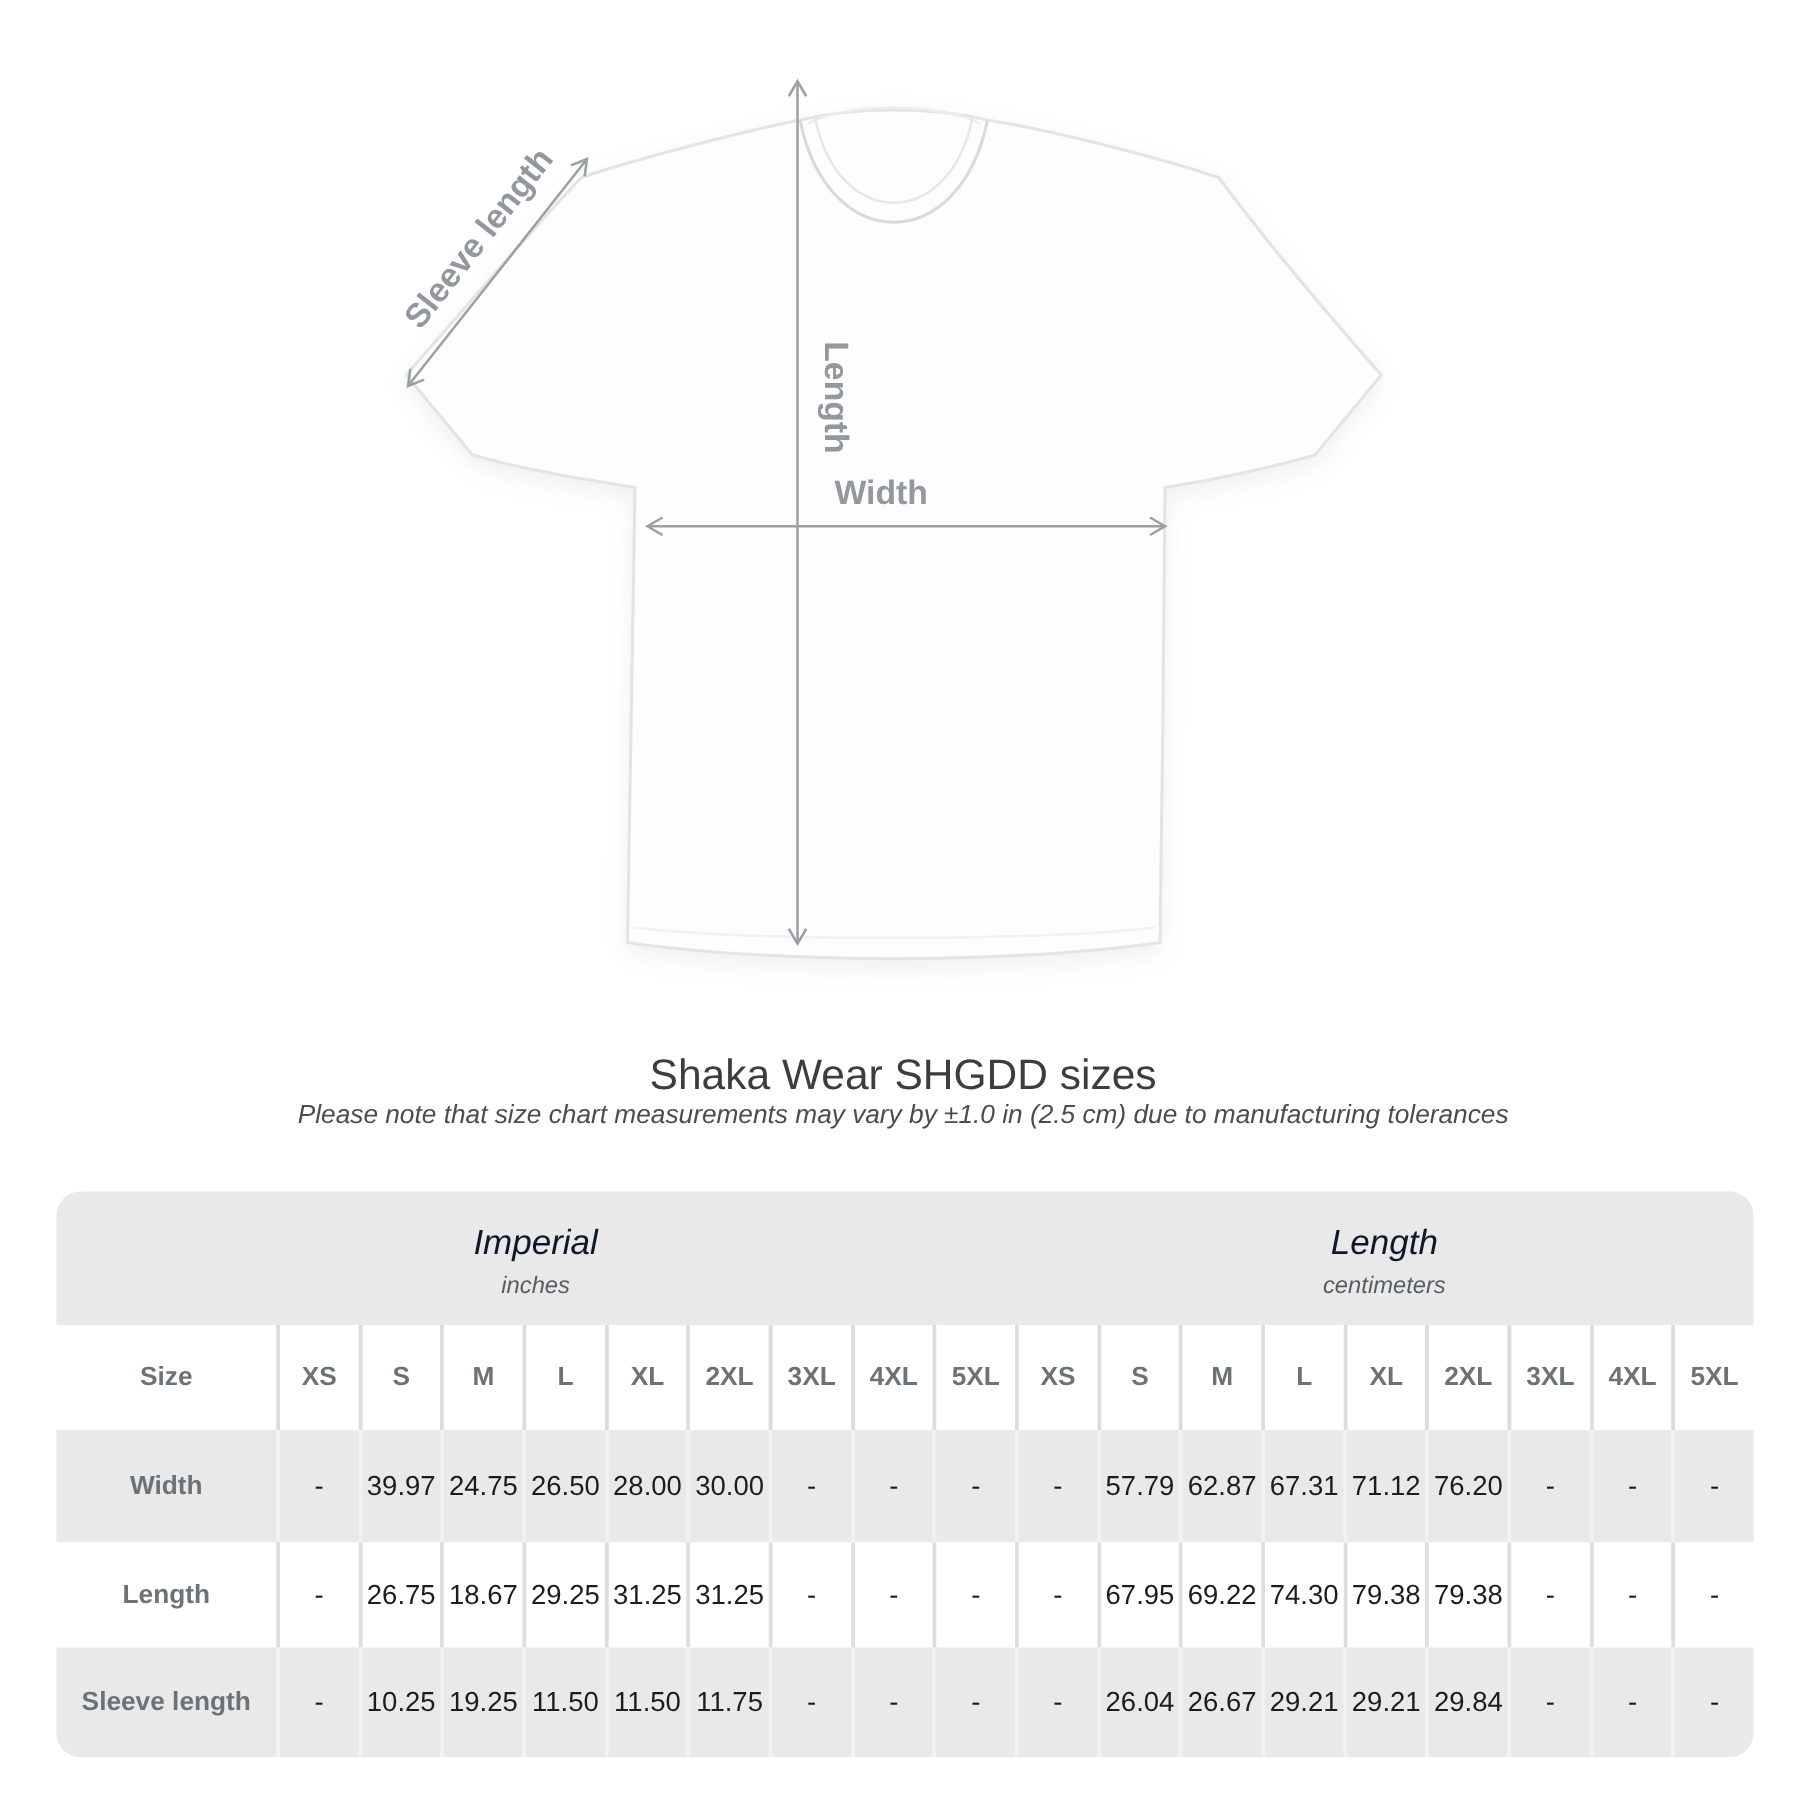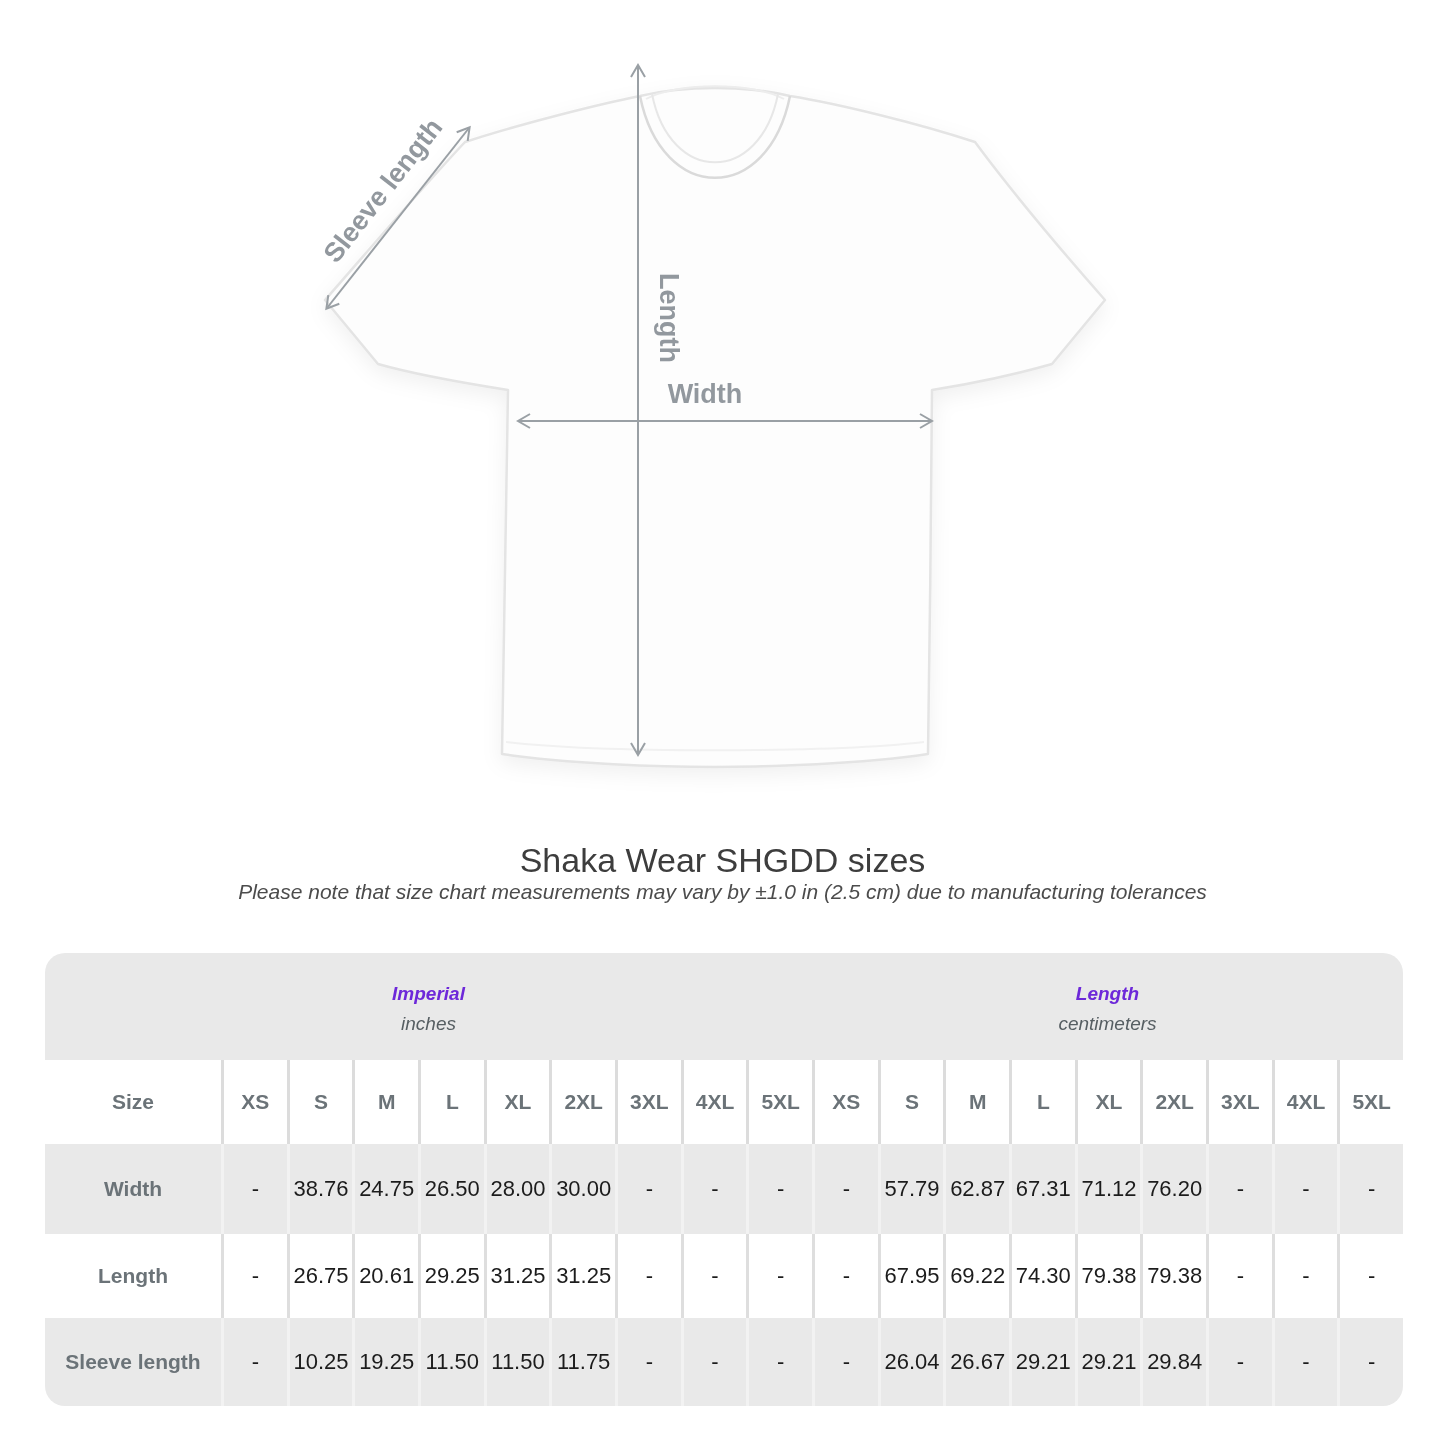--- a/index.html
+++ b/index.html
@@ -19,21 +19,21 @@
   .page-note{font-size:21px;font-style:italic;color:#4c4c4c;margin-top:0;}
   
   .size-table{
     position:absolute;left:45px;top:953px;width:1358px;
     border-radius:20px;overflow:hidden;
   }
   .unit-band{display:flex;background:#e9e9e9;height:107px;}
   .unit-group{display:flex;flex-direction:column;align-items:center;justify-content:center;padding-top:4px;}
   .unit-group.imperial{width:767px;}
   .unit-group.metric{width:591px;}
-  .unit-name{font-size:19px;font-weight:bold;font-style:italic;color:#6d28d9;}
+  .unit-name{font-size:28px;font-weight:normal;font-style:italic;color:#0f172a;}
   .unit-sub{font-size:19px;font-style:italic;color:#565e62;margin-top:8px;}
   .grid{
     display:grid;
     grid-template-columns:176px repeat(18,1fr);
     grid-template-rows:84px 90px 84px 88px;
     width:1358px;
   }
   .cell{
     display:flex;align-items:center;justify-content:center;
     background:#ffffff;
@@ -127,41 +127,41 @@
         <div class="cell head">S</div>
         <div class="cell head">M</div>
         <div class="cell head">L</div>
         <div class="cell head">XL</div>
         <div class="cell head">2XL</div>
         <div class="cell head">3XL</div>
         <div class="cell head">4XL</div>
         <div class="cell head">5XL</div>
         <div class="cell rowlabel shade c0">Width</div>
         <div class="cell val shade">-</div>
-        <div class="cell val shade">38.76</div>
+        <div class="cell val shade">39.97</div>
         <div class="cell val shade">24.75</div>
         <div class="cell val shade">26.50</div>
         <div class="cell val shade">28.00</div>
         <div class="cell val shade">30.00</div>
         <div class="cell val shade">-</div>
         <div class="cell val shade">-</div>
         <div class="cell val shade">-</div>
         <div class="cell val shade">-</div>
         <div class="cell val shade">57.79</div>
         <div class="cell val shade">62.87</div>
         <div class="cell val shade">67.31</div>
         <div class="cell val shade">71.12</div>
         <div class="cell val shade">76.20</div>
         <div class="cell val shade">-</div>
         <div class="cell val shade">-</div>
         <div class="cell val shade">-</div>
         <div class="cell rowlabel light c0">Length</div>
         <div class="cell val light">-</div>
         <div class="cell val light">26.75</div>
-        <div class="cell val light">20.61</div>
+        <div class="cell val light">18.67</div>
         <div class="cell val light">29.25</div>
         <div class="cell val light">31.25</div>
         <div class="cell val light">31.25</div>
         <div class="cell val light">-</div>
         <div class="cell val light">-</div>
         <div class="cell val light">-</div>
         <div class="cell val light">-</div>
         <div class="cell val light">67.95</div>
         <div class="cell val light">69.22</div>
         <div class="cell val light">74.30</div>

